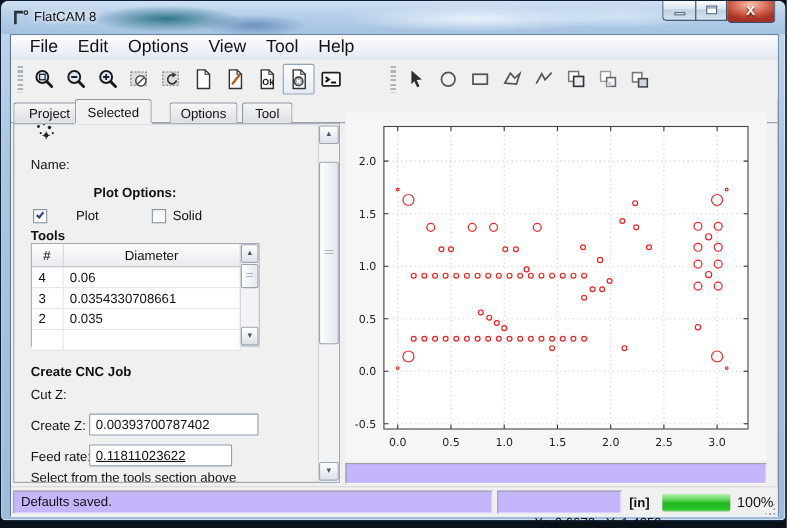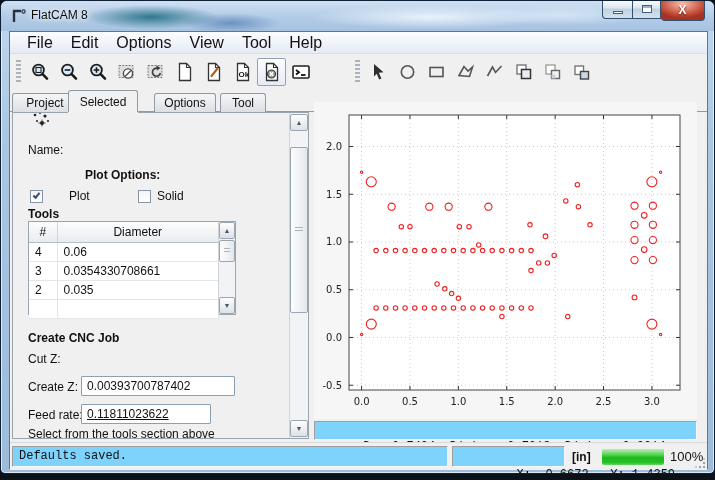--- a/index.html
+++ b/index.html
@@ -95,21 +95,21 @@
   .plot-area { position:absolute; left:304px; top:70px; width:383px; height:317px; background:#f0f0f0; }
   #plot-svg { background:#f6f6f6; display:block; }
   #plot-svg text { font-family:"DejaVu Sans",sans-serif; font-size:10px; fill:#222; }
 
   .readout { position:absolute; left:304px; top:389px; width:383px; height:19px;
     border:1px solid #a2a2a2; background:#f1f1f1; font-size:12px; color:#111;
     line-height:17px; padding-left:5px; white-space:pre; }
 
   
   .statusbar { position:absolute; left:0; right:0; top:410px; height:28px; background:#f0f0f0; border-top:1px solid #dadada; }
-  .sunken { border:1px solid; border-color:#9f9f9f #f8f8f8 #f8f8f8 #9f9f9f; background:#7dd3fc;font-family:Liberation Mono, monospace; }
+  .sunken { border:1px solid; border-color:#9f9f9f #f8f8f8 #f8f8f8 #9f9f9f; background:#c4b5fd; }
   .msgbox { position:absolute; left:2px; top:3px; width:436px; height:21px; font-size:12px; color:#111; line-height:19px; padding-left:6px; }
   .posbox { position:absolute; left:442px; top:3px; width:113px; height:21px; font-size:12px; color:#111; line-height:19px; padding-left:6px; white-space:pre; }
   .units { position:absolute; left:562px; top:7px; font-size:12px; font-weight:bold; color:#111; }
   .progress { position:absolute; left:592px; top:6px; width:62px; height:16px; border-radius:2px; background:#e6e6e6;
     box-shadow:inset 0 0 1px #9a9a9a; overflow:hidden; }
   .progress-fill { height:100%; border-radius:2px;
     background:linear-gradient(180deg,#b8f0b0 0%,#58d455 35%,#1cb81c 55%,#27c227 85%,#61d861 100%); }
   .pct { position:absolute; left:660px; top:6px; font-size:13px; color:#111; }
   .resize-grip { position:absolute; right:1px; bottom:1px; width:12px; height:12px;
     background:

